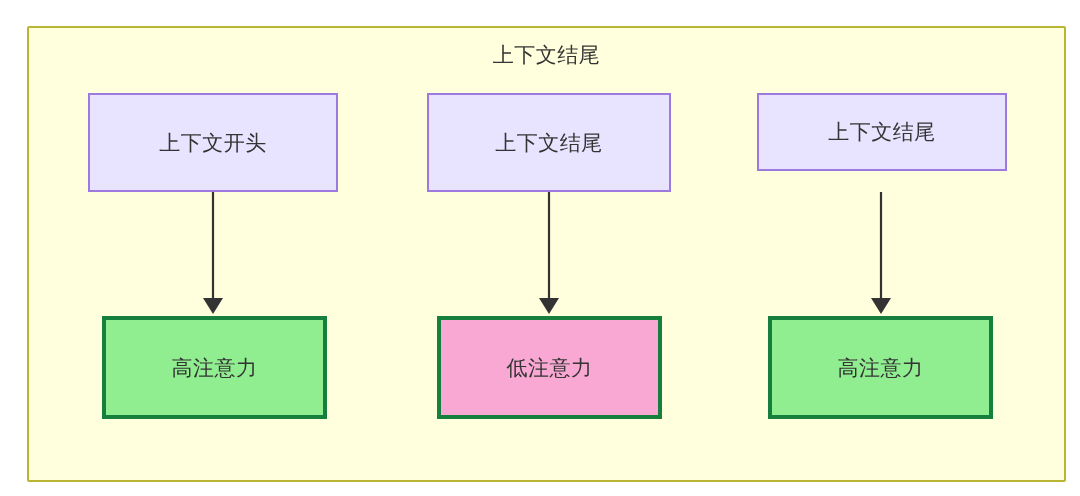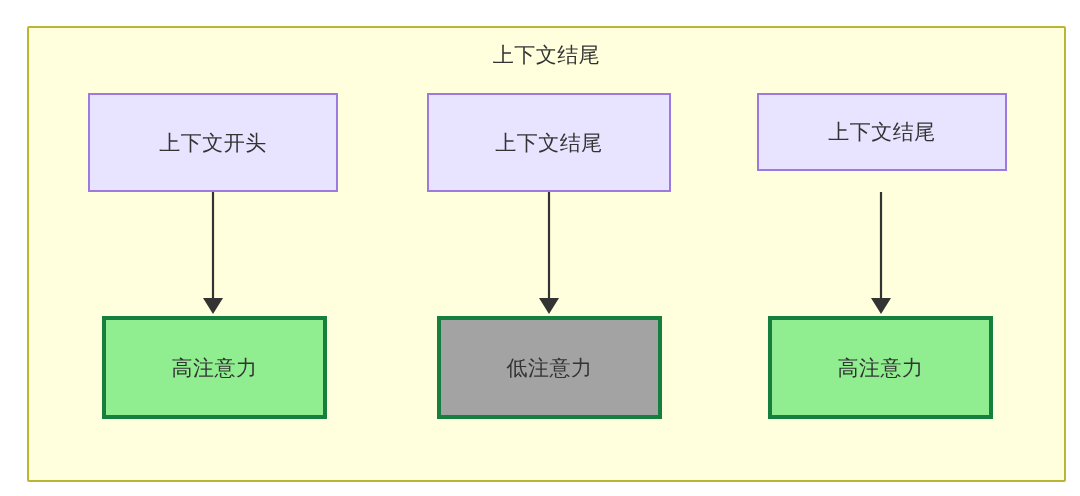--- a/index.html
+++ b/index.html
@@ -70,21 +70,21 @@
     border: 4px solid #15803d;
     display: flex;
     align-items: center;
     justify-content: center;
     font-size: 21px;
     color: #333333;
     letter-spacing: 0.5px;
     white-space: nowrap;
   }
   .node-bottom.b0 { left: 102px; top: 316px; width: 225px; height: 103px; background: #90ee90; }
-  .node-bottom.b1 { left: 437px; top: 316px; width: 225px; height: 103px; background: #a3a3a3; }
+  .node-bottom.b1 { left: 437px; top: 316px; width: 225px; height: 103px; background: #f9a8d4; }
   .node-bottom.b2 { left: 768px; top: 316px; width: 225px; height: 103px; background: #90ee90; }
 
   
   #arrow-layer {
     position: absolute;
     left: 0;
     top: 0;
     width: 1080px;
     height: 496px;
     pointer-events: none;

